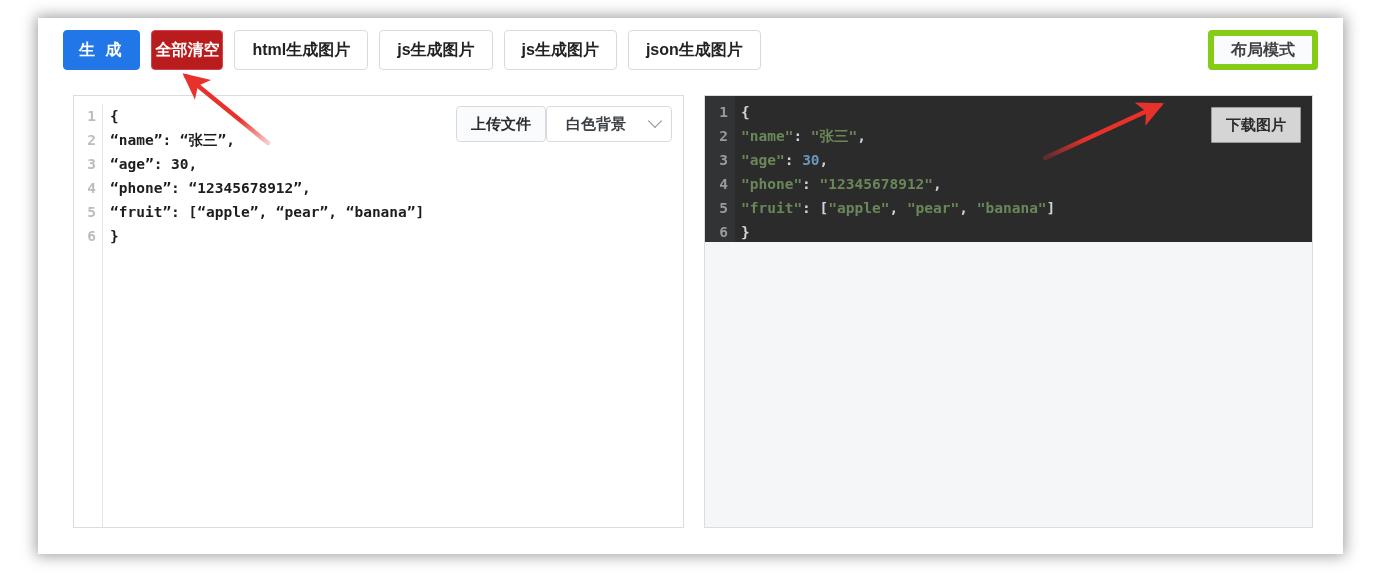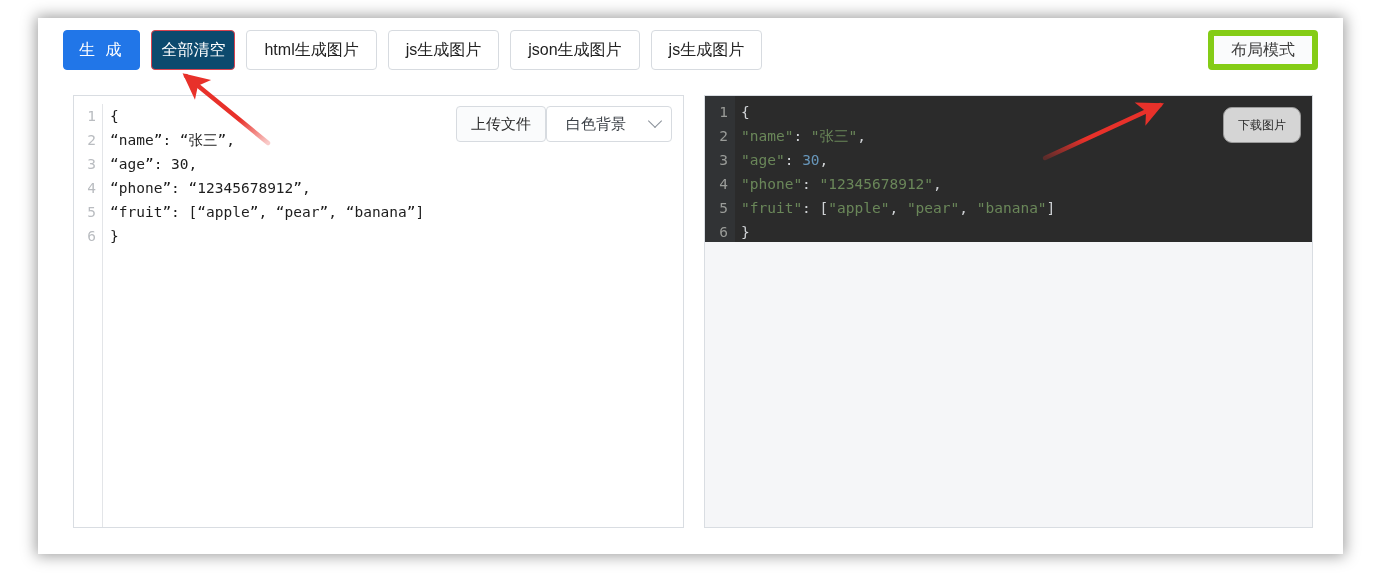--- a/index.html
+++ b/index.html
@@ -7,20 +7,21 @@
     padding: 0;
     background: #ffffff;
     font-family: "Liberation Sans", sans-serif;
   }
   #root {
     position: relative;
     width: 1381px;
     height: 577px;
     overflow: hidden;
     background: #ffffff;
+    font-weight: bold;
   }
 
   
   .window {
     position: absolute;
     left: 38px;
     top: 18px;
     width: 1305px;
     height: 536px;
     background: #ffffff;
@@ -59,24 +60,24 @@
     user-select: none;
   }
   .btn-primary {
     background: #2176e8;
     color: #ffffff;
     border: 1px solid #2176e8;
     letter-spacing: 3px;
     padding: 0 15px;
   }
   .btn-danger {
-    background: #0c4a6e;
+    background: #b91c1c;
     color: #ffffff;
     border: 1px solid #d9434f;
-    padding: 0 9px;
+    padding: 0 3px;
   }
   .btn-default {
     background: #ffffff;
     color: #222222;
     border: 1px solid #d7dbe0;
   }
   .btn-layout {
     position: absolute;
     right: 0;
     top: 0;
@@ -231,25 +232,25 @@
 
   .btn-download {
     position: absolute;
     right: 11px;
     top: 11px;
     display: inline-flex;
     align-items: center;
     justify-content: center;
     height: 36px;
     padding: 0 14px;
-    font-size: 12px;
+    font-size: 15px;
     color: #2b2b2b;
     background: #d5d5d5;
     border: 1px solid #9a9a9a;
-    border-radius: 9px;
+    border-radius: 1px;
     box-sizing: border-box;
     cursor: pointer;
     white-space: nowrap;
     z-index: 6;
   }
 
   
   .arrows {
     position: absolute;
     left: 0;
@@ -266,22 +267,22 @@
 <div id="root">
 
   <div class="window">
 
     <div class="toolbar">
       <div class="btn-row">
         <div class="btn btn-primary">生 成</div>
         <div class="btn btn-danger">全部清空</div>
         <div class="btn btn-default">html生成图片</div>
         <div class="btn btn-default">js生成图片</div>
+        <div class="btn btn-default">js生成图片</div>
         <div class="btn btn-default">json生成图片</div>
-        <div class="btn btn-default">js生成图片</div>
       </div>
       <div class="btn btn-layout">布局模式</div>
     </div>
 
     <div class="panels">
 
       <div class="panel panel-left">
 
         <div class="editor-controls">
           <div class="btn-upload">上传文件</div>

